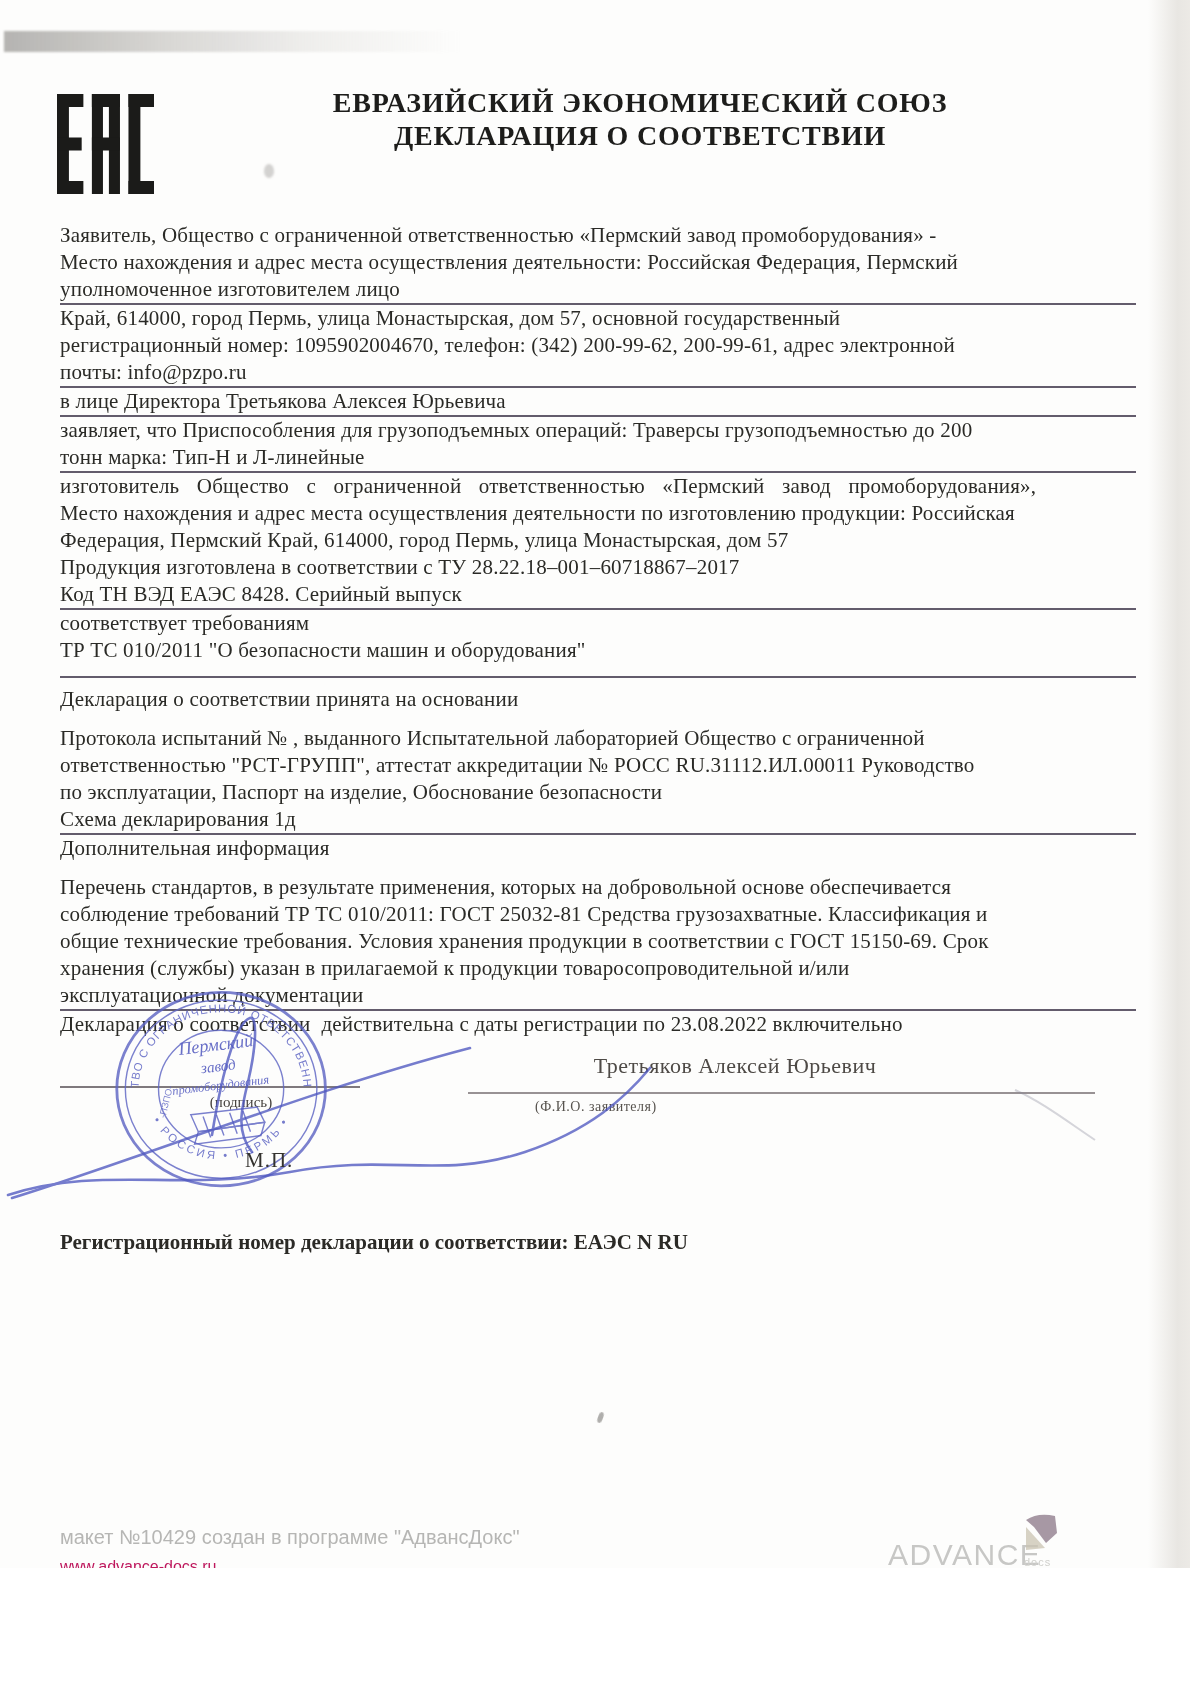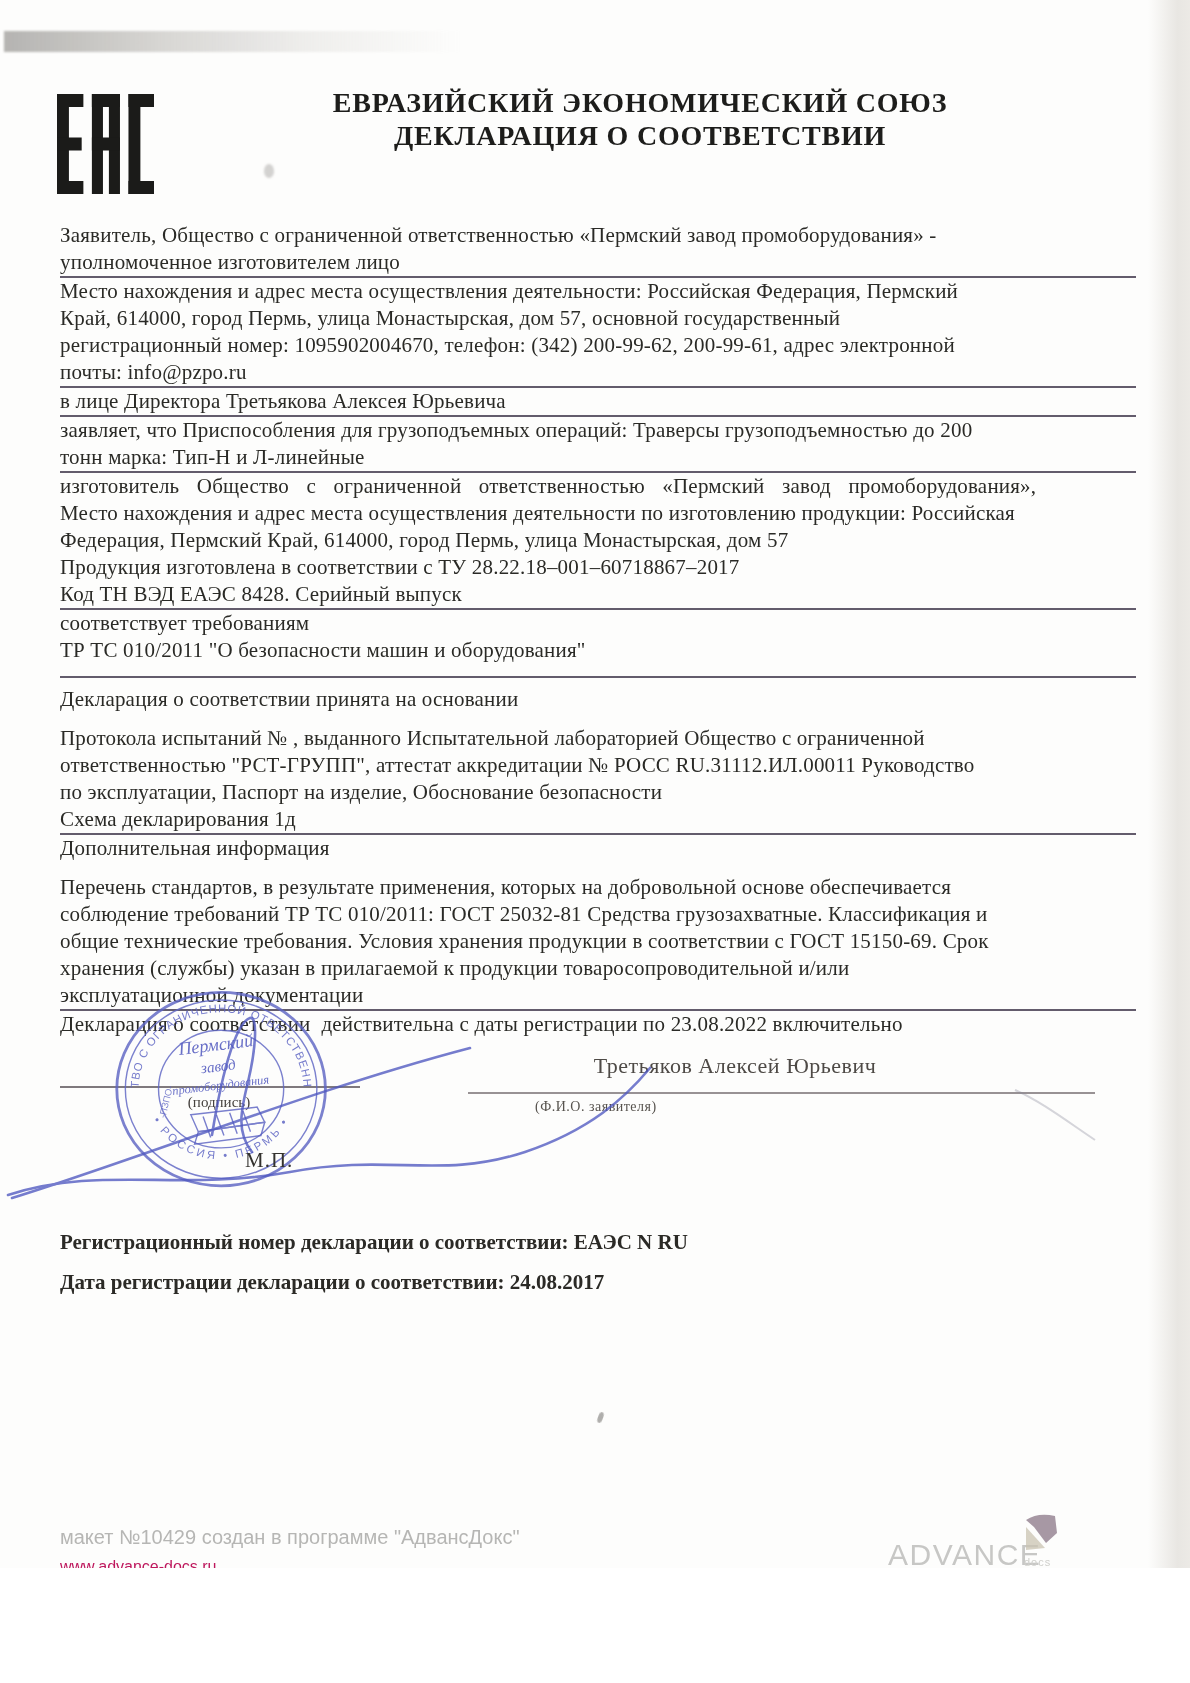--- a/index.html
+++ b/index.html
@@ -23,21 +23,21 @@
   .doc{position:absolute;left:60px;top:222px;width:1076px;}
   .line{height:27px;line-height:27px;font-size:21px;white-space:nowrap;letter-spacing:.2px;}
   .line b{font-weight:normal;}
   .u{border-bottom:2px solid rgba(72,64,82,.85);}
   .rule{height:0;border-bottom:2px solid rgba(72,64,82,.85);margin:12px 0 8px 0;}
   .g6{margin-top:12px;}
   .jw{word-spacing:12px;}
   
   .sigline-left{position:absolute;left:60px;top:1086px;width:300px;border-top:2px solid rgba(95,88,92,.8);}
   .sigline-right{position:absolute;left:468px;top:1092px;width:627px;border-top:2px solid rgba(118,110,114,.75);}
-  .sig-caption{position:absolute;left:139px;top:1094px;width:160px;text-align:center;
+  .sig-caption{position:absolute;left:161px;top:1094px;width:160px;text-align:center;
     font-size:15px;color:#46423e;z-index:2;}
   .fio-name{position:absolute;left:535px;top:1053px;width:400px;text-align:center;
     font-size:22px;color:#4e4a46;letter-spacing:.5px;}
   .fio-caption{position:absolute;left:535px;top:1099px;width:400px;text-align:left;
     font-size:14px;color:#57534e;letter-spacing:.5px;}
   .mp{position:absolute;left:245px;top:1148px;font-size:21px;color:#34322e;z-index:6;letter-spacing:1px;}
   .stamp{position:absolute;left:95px;top:976px;z-index:5;pointer-events:none;}
   .autograph{position:absolute;left:0;top:940px;z-index:5;pointer-events:none;}
   
   .reg1{position:absolute;left:60px;top:1230px;font-size:21px;font-weight:bold;color:#2b2a26;}
@@ -79,22 +79,22 @@
     </g>
   </svg>
 
   <div class="title">
     <div>ЕВРАЗИЙСКИЙ ЭКОНОМИЧЕСКИЙ СОЮЗ</div>
     <div>ДЕКЛАРАЦИЯ О СООТВЕТСТВИИ</div>
   </div>
 
   <div class="doc">
     <div class="line"><b>Заявитель,</b><span> Общество с ограниченной ответственностью «Пермский завод промоборудования» -</span></div>
+    <div class="line"><span>Место нахождения и адрес места осуществления деятельности: Российская Федерация, Пермский</span></div>
     <div class="line u"><span>уполномоченное изготовителем лицо</span></div>
-    <div class="line"><span>Место нахождения и адрес места осуществления деятельности: Российская Федерация, Пермский</span></div>
     <div class="line"><span>Край, 614000, город Пермь, улица Монастырская, дом 57, основной государственный</span></div>
     <div class="line"><span>регистрационный номер: 1095902004670, телефон: (342) 200-99-62, 200-99-61, адрес электронной</span></div>
     <div class="line u"><span>почты: info@pzpo.ru</span></div>
     <div class="line u"><b>в лице</b><span> Директора Третьякова Алексея Юрьевича</span></div>
     <div class="line"><b>заявляет, что</b><span> Приспособления для грузоподъемных операций: Траверсы грузоподъемностью до 200</span></div>
     <div class="line u"><span>тонн марка: Тип-Н и Л-линейные</span></div>
     <div class="line jw"><b>изготовитель</b><span> Общество с ограниченной ответственностью «Пермский завод промоборудования»,</span></div>
     <div class="line"><span>Место нахождения и адрес места осуществления деятельности по изготовлению продукции: Российская</span></div>
     <div class="line"><span>Федерация, Пермский Край, 614000, город Пермь, улица Монастырская, дом 57</span></div>
     <div class="line"><span>Продукция изготовлена в соответствии с ТУ 28.22.18–001–60718867–2017</span></div>
@@ -155,21 +155,20 @@
   <svg class="autograph" width="1190" height="300" viewBox="0 0 1190 300">
     <g fill="none" stroke="#4f58c0" stroke-width="2.6" stroke-linecap="round" opacity="0.78">
       <path d="M 8 255 C 100 225, 180 252, 290 232 C 390 213, 440 240, 525 212 C 590 190, 625 158, 650 128"></path>
       <path d="M 12 258 C 150 215, 310 150, 470 108"></path>
       <path d="M 212 195 C 224 120, 238 82, 250 78 C 258 76, 256 108, 248 142 C 241 170, 236 192, 252 212"></path>
     </g>
     <path d="M 1015 150 C 1042 162, 1068 182, 1095 200" fill="none" stroke="#8a8a9a" stroke-width="2" opacity="0.35"></path>
   </svg>
 
   <div class="reg1">Регистрационный номер декларации о соответствии: ЕАЭС N RU</div>
-  <div class="reg2">Дата регистрации декларации о соответствии: 24.08.2017</div>
 
   <div class="foot1">макет №10429 создан в программе "АдвансДокс"</div>
   <div class="foot2">www.advance-docs.ru</div>
   <div class="brand">ADVANCE</div>
   <div class="brand-sub">docs</div>
   <svg class="brand-icon" width="40" height="48" viewBox="0 0 40 48">
     <polygon points="5,40 5,17 24,38" fill="#c9c3b2" opacity="0.75"></polygon>
     <path d="M5 10 Q17 2 34 6 L36 23 L25 33 L13 17 Z" fill="#917e8d" opacity="0.8"></path>
   </svg>
 

